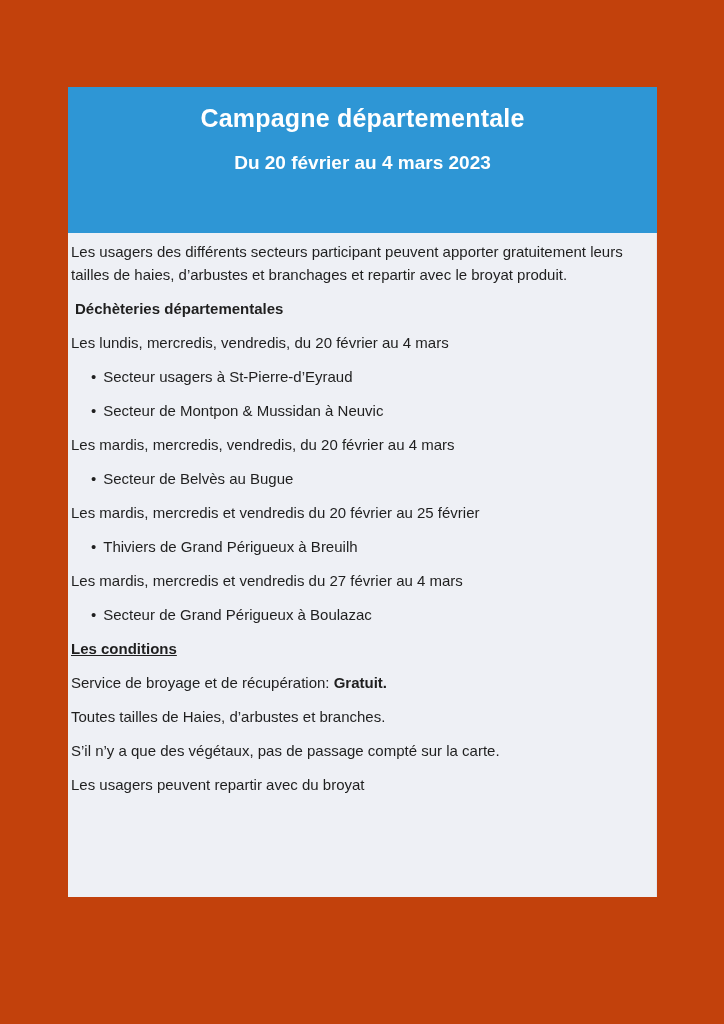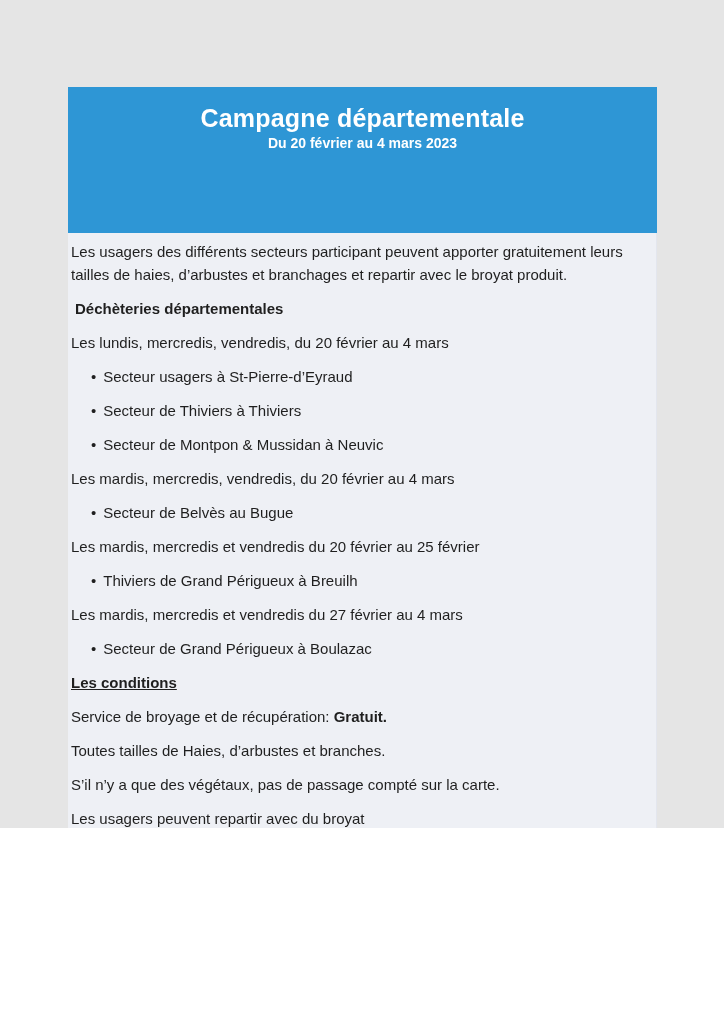--- a/index.html
+++ b/index.html
@@ -4,22 +4,22 @@
 <style>
   html, body {
     margin: 0;
     padding: 0;
     background: #ffffff;
     font-family: "Liberation Sans", "DejaVu Sans", sans-serif;
   }
   .page {
     position: relative;
     width: 724px;
-    height: 828px;
-    background: #e5e5e5;
+    height: 1024px;
+    background: #c2410c;
     overflow: hidden;
   }
   .doc {
     position: absolute;
     left: 68px;
     top: 87px;
     width: 589px;
   }
   .banner {
     box-sizing: border-box;
@@ -32,21 +32,22 @@
   }
   .banner-title {
     font-size: 25px;
     line-height: 28px;
     letter-spacing: 0.2px;
   }
   .banner-title + .banner-title {
     margin-top: 22px;
   }
   .banner-date {
-    font-size: 14px;
+    margin-top: 20px;
+    font-size: 19px;
     line-height: 22px;
   }
   .doc-body {
     box-sizing: border-box;
     height: 664px;
     background: #eef0f5;
     border-right: 1px solid #e3e6ee;
     color: #1f1f1f;
     font-size: 15px;
     padding: 7px 8px 0 3px;
@@ -81,21 +82,20 @@
   <div class="doc">
     <div class="banner" style="background: rgb(46, 150, 213); color: rgb(255, 255, 255);">
       <div class="banner-title">Campagne départementale</div>
       <div class="banner-date">Du 20 février au 4 mars 2023</div>
     </div>
     <div class="doc-body" style="background: rgb(238, 240, 245); color: rgb(31, 31, 31);">
         <p class="para">Les usagers des différents secteurs participant peuvent apporter gratuitement leurs tailles de haies, d’arbustes et branchages et repartir avec le broyat produit.</p>
         <p class="subhead">Déchèteries départementales</p>
         <p class="para">Les lundis, mercredis, vendredis, du 20 février au 4 mars</p>
         <div class="bullet-item"><span class="bullet">•</span><span>Secteur usagers à St-Pierre-d’Eyraud</span></div>
-        <div class="bullet-item"><span class="bullet">•</span><span>Secteur de Thiviers à Thiviers</span></div>
         <div class="bullet-item"><span class="bullet">•</span><span>Secteur de Montpon &amp; Mussidan à Neuvic</span></div>
         <p class="para">Les mardis, mercredis, vendredis, du 20 février au 4 mars</p>
         <div class="bullet-item"><span class="bullet">•</span><span>Secteur de Belvès au Bugue</span></div>
         <p class="para">Les mardis, mercredis et vendredis du 20 février au 25 février</p>
         <div class="bullet-item"><span class="bullet">•</span><span>Thiviers de Grand Périgueux à Breuilh</span></div>
         <p class="para">Les mardis, mercredis et vendredis du 27 février au 4 mars</p>
         <div class="bullet-item"><span class="bullet">•</span><span>Secteur de Grand Périgueux à Boulazac</span></div>
         <p class="subhead underlined">Les conditions</p>
         <p class="para"><span>Service de broyage et de récupération: </span><span class="bold-inline">Gratuit.</span></p>
         <p class="para">Toutes tailles de Haies, d’arbustes et branches.</p>

